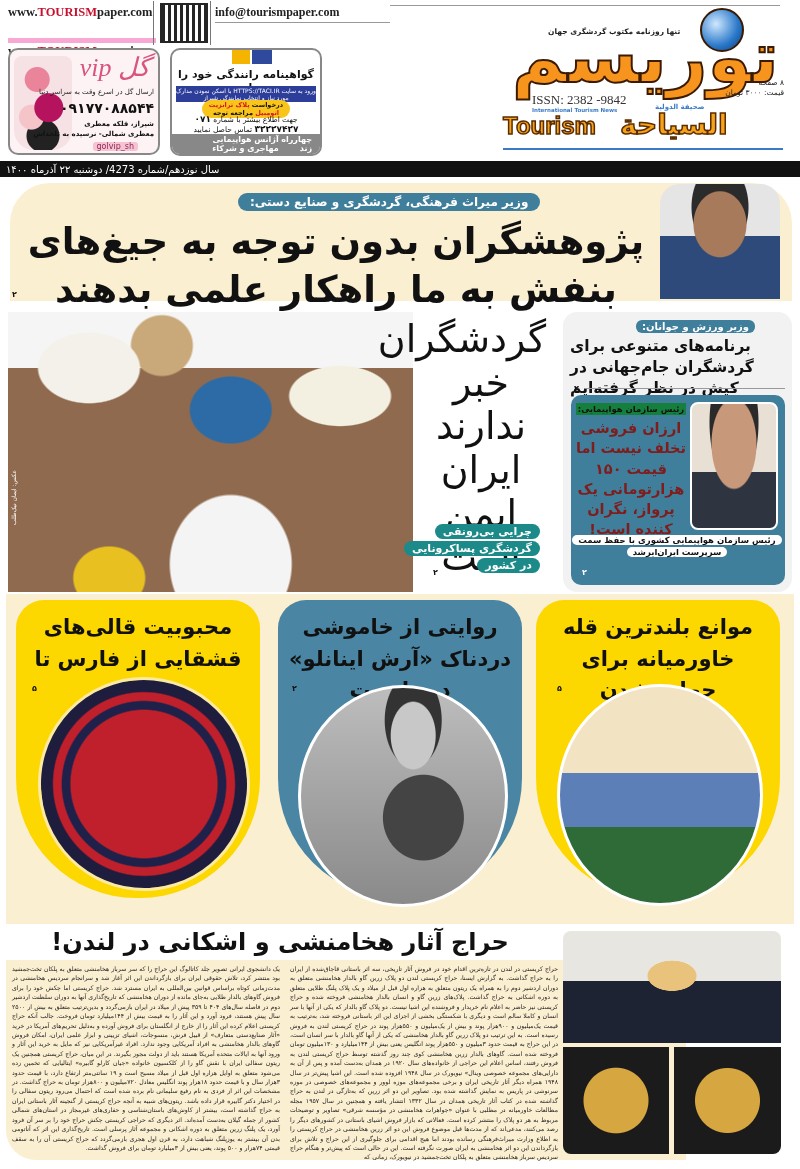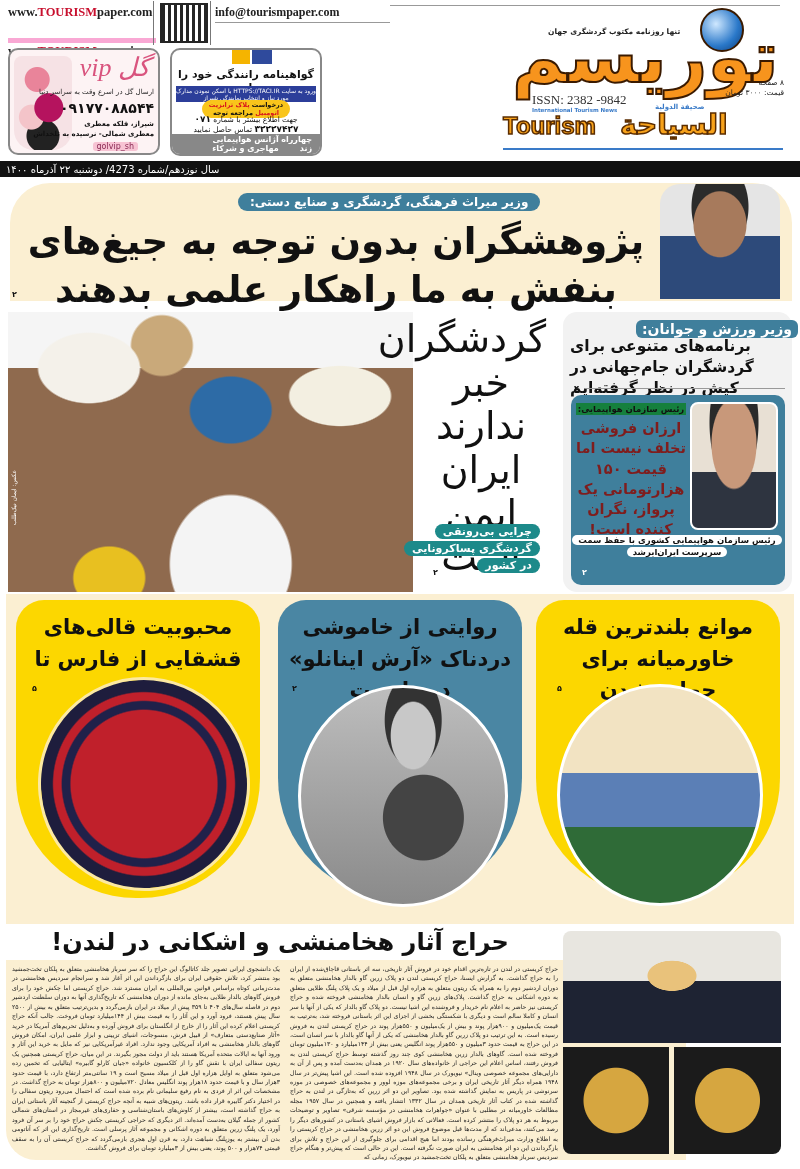--- a/index.html
+++ b/index.html
@@ -83,21 +83,21 @@
   .photo-credit { left: 10px; top: 470px; font-size: 6px; color: #fff; writing-mode: vertical-rl; transform: rotate(180deg); }
 
   
   .side-headline { left: 416px; top: 318px; width: 130px; text-align: center; font-size: 38px; line-height: 1.15; font-weight: normal; color: #111; }
   .side-sub { left: 428px; top: 524px; width: 112px; display: flex; flex-direction: column; align-items: flex-start; gap: 2px; }
   .side-sub span { background: #1d8a8a; color: #fff; font-size: 11px; font-weight: bold; padding: 1px 8px; border-radius: 8px; white-space: nowrap; }
   .side-page { left: 433px; top: 568px; font-size: 8px; font-weight: bold; }
 
   
   .sports-box { left: 563px; top: 312px; width: 229px; height: 280px; background: #f2f2f2; border-radius: 14px; }
-  .sports-kicker { left: 636px; top: 320px; background: #3f7f9c; color: #fff; font-size: 14px; font-weight: bold; padding: 1px 6px; border-radius: 6px; }
+  .sports-kicker { left: 636px; top: 320px; background: #3f7f9c; color: #fff; font-size: 10px; font-weight: bold; padding: 1px 6px; border-radius: 6px; }
   .sports-headline { left: 570px; top: 336px; width: 218px; text-align: left; font-size: 15.5px; font-weight: bold; line-height: 1.35; }
   .sports-page { left: 574px; top: 384px; font-size: 8px; font-weight: bold; }
   .sports-rule { left: 585px; top: 388px; width: 200px; border-bottom: 1px solid #999; }
   .aviation-box { left: 571px; top: 395px; width: 214px; height: 190px; background: #3f7f9c; border-radius: 10px; }
   .aviation-kicker { left: 576px; top: 403px; width: 110px; background: #15803d; font-size: 8.5px; font-weight: bold; text-align: center; padding: 1px 0; }
   .aviation-headline { left: 574px; top: 418px; width: 114px; text-align: center; font-size: 14.5px; font-weight: bold; color: #7f1d1d; line-height: 1.4; }
   .aviation-photo { left: 690px; top: 402px; width: 88px; height: 128px; border: 2px solid #fff; border-radius: 8px;
     background: radial-gradient(ellipse at 50% 32%, #c8987a 0 22px, transparent 23px),
                 radial-gradient(ellipse at 50% 15%, #2a2a2a 0 24px, transparent 25px),
                 linear-gradient(180deg, #e8e0d4 0 55%, #2e3440 55% 100%); }

